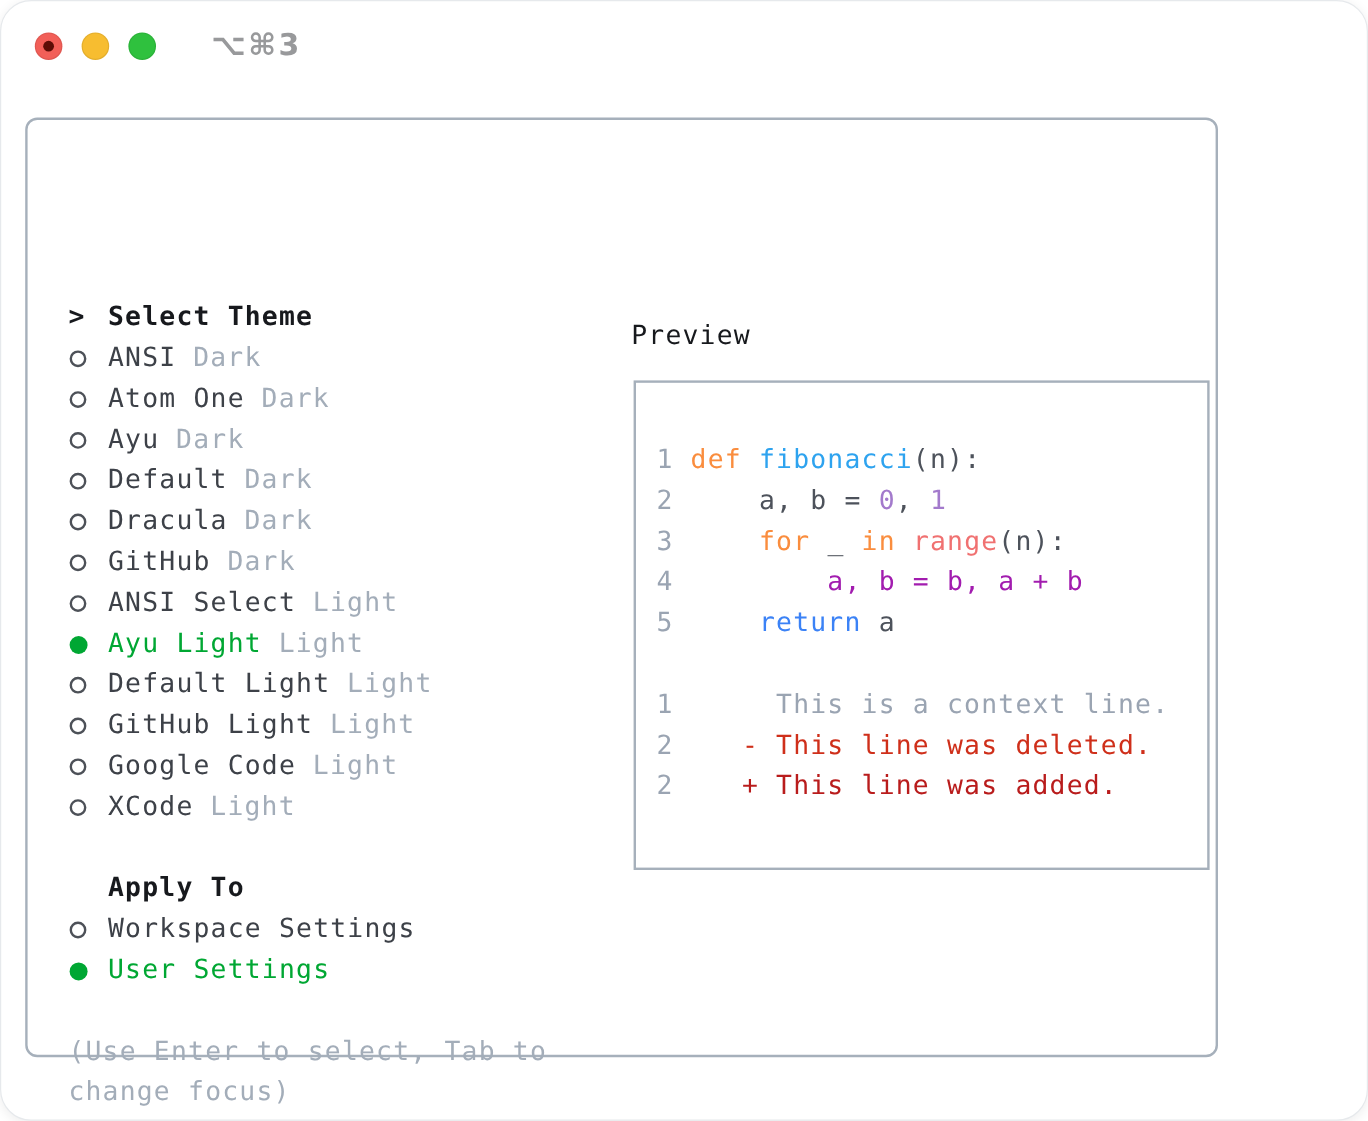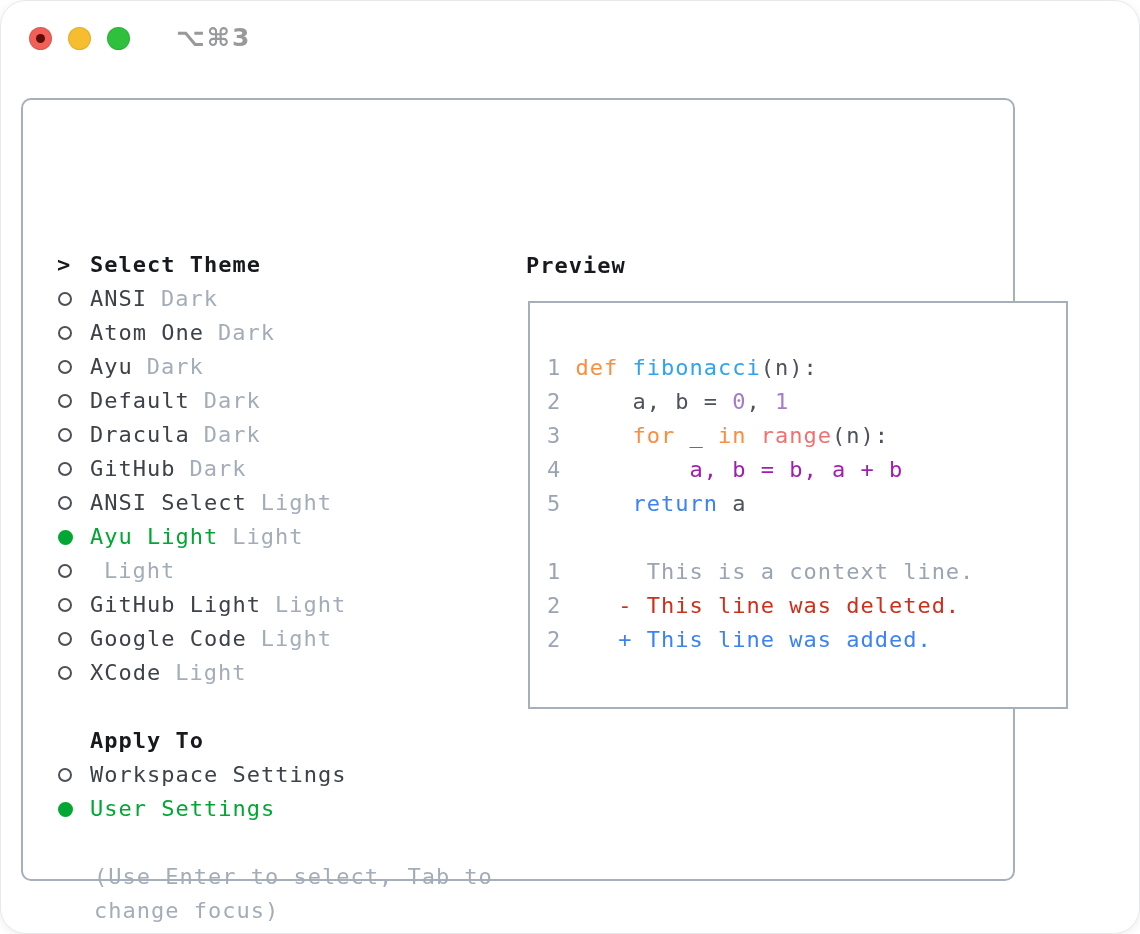--- a/index.html
+++ b/index.html
@@ -71,30 +71,30 @@
   .htitle{font-weight:700; color:var(--ink);}
   .radio{
     width:14px;height:14px;border-radius:50%;
     border:2px solid var(--radio-ring);
     margin-left:1px;
   }
   .radio.filled{border:none;background:var(--selected-green);width:15px;height:15px;}
   .iname{color:var(--item-text);}
   .iname.sel{color:var(--selected-green);}
   .ivariant{color:var(--dim-text); margin-left:14px;}
-  .help{color:var(--dim-text);margin-left:37px;}
+  .help{color:var(--dim-text);}
   
   .ptitle{
-    position:absolute; left:503px; top:149px;
+    position:absolute; left:503px; top:164px;
     height:34px; line-height:34px;
-    font-weight:700; color:var(--ink);
+    font-weight:400; color:var(--ink);
   }
   .codebox{
-    position:absolute; left:505px; top:201px;
-    width:540px; height:408px;
+    position:absolute; left:505px; top:217px;
+    width:480px; height:408px;
     border:2px solid var(--border);
     background:#fff;
     padding:48px 0 0 17px;
     overflow:hidden;
   }
   .cline{height:34px; white-space:pre;}
   .lnum{color:#9aa4b2;}
 </style>
 </head>
 <body>
@@ -119,21 +119,21 @@
       </div>
       <div id="theme-list">
           <div class="line"><span class="iconcell"><span class="radio"></span></span><span class="iname">ANSI</span><span class="ivariant">Dark</span></div>
           <div class="line"><span class="iconcell"><span class="radio"></span></span><span class="iname">Atom One</span><span class="ivariant">Dark</span></div>
           <div class="line"><span class="iconcell"><span class="radio"></span></span><span class="iname">Ayu</span><span class="ivariant">Dark</span></div>
           <div class="line"><span class="iconcell"><span class="radio"></span></span><span class="iname">Default</span><span class="ivariant">Dark</span></div>
           <div class="line"><span class="iconcell"><span class="radio"></span></span><span class="iname">Dracula</span><span class="ivariant">Dark</span></div>
           <div class="line"><span class="iconcell"><span class="radio"></span></span><span class="iname">GitHub</span><span class="ivariant">Dark</span></div>
           <div class="line"><span class="iconcell"><span class="radio"></span></span><span class="iname">ANSI Select</span><span class="ivariant">Light</span></div>
           <div class="line"><span class="iconcell"><span class="radio filled"></span></span><span class="iname sel">Ayu Light</span><span class="ivariant">Light</span></div>
-          <div class="line"><span class="iconcell"><span class="radio"></span></span><span class="ivariant">Light</span></div>
+          <div class="line"><span class="iconcell"><span class="radio"></span></span><span class="iname">Default Light</span><span class="ivariant">Light</span></div>
           <div class="line"><span class="iconcell"><span class="radio"></span></span><span class="iname">GitHub Light</span><span class="ivariant">Light</span></div>
           <div class="line"><span class="iconcell"><span class="radio"></span></span><span class="iname">Google Code</span><span class="ivariant">Light</span></div>
           <div class="line"><span class="iconcell"><span class="radio"></span></span><span class="iname">XCode</span><span class="ivariant">Light</span></div>
         </div>
       <div class="line"></div>
       <div class="line">
         <span class="iconcell"></span>
         <span class="htitle">Apply To</span>
       </div>
       <div id="apply-list">
@@ -151,18 +151,18 @@
     <div class="codebox">
       <div id="code-lines">
           <div class="cline"><span class="lnum" style="color: rgb(154, 164, 178);">1 </span><span style="color: rgb(250, 141, 62);">def </span><span style="color: rgb(46, 163, 239);">fibonacci</span><span style="color: rgb(77, 82, 91);">(n):</span></div>
           <div class="cline"><span class="lnum" style="color: rgb(154, 164, 178);">2 </span><span style="color: rgb(77, 82, 91);">    a, b = </span><span style="color: rgb(163, 122, 204);">0</span><span style="color: rgb(77, 82, 91);">, </span><span style="color: rgb(163, 122, 204);">1</span></div>
           <div class="cline"><span class="lnum" style="color: rgb(154, 164, 178);">3 </span><span style="color: rgb(77, 82, 91);">    </span><span style="color: rgb(250, 141, 62);">for</span><span style="color: rgb(77, 82, 91);"> _ </span><span style="color: rgb(250, 141, 62);">in</span><span style="color: rgb(77, 82, 91);"> </span><span style="color: rgb(240, 113, 113);">range</span><span style="color: rgb(77, 82, 91);">(n):</span></div>
           <div class="cline"><span class="lnum" style="color: rgb(154, 164, 178);">4 </span><span style="color: #a21caf;">        a, b = b, a + b</span></div>
           <div class="cline"><span class="lnum" style="color: rgb(154, 164, 178);">5 </span><span style="color: rgb(77, 82, 91);">    </span><span style="color: #3b82f6;">return</span><span style="color: rgb(77, 82, 91);"> a</span></div>
           <div class="cline"><span class="lnum" style="color: rgb(154, 164, 178);">  </span></div>
           <div class="cline"><span class="lnum" style="color: rgb(154, 164, 178);">1 </span><span style="color: rgb(154, 164, 178);">     This is a context line.</span></div>
           <div class="cline"><span class="lnum" style="color: rgb(154, 164, 178);">2 </span><span style="color: rgb(207, 47, 26);">   - This line was deleted.</span></div>
-          <div class="cline"><span class="lnum" style="color: rgb(154, 164, 178);">2 </span><span style="color: #3b82f6;">   + This line was added.</span></div>
+          <div class="cline"><span class="lnum" style="color: rgb(154, 164, 178);">2 </span><span style="color: #b91c1c;">   + This line was added.</span></div>
         </div>
     </div>
 
   </div>
 </div>
 
 </body></html>

